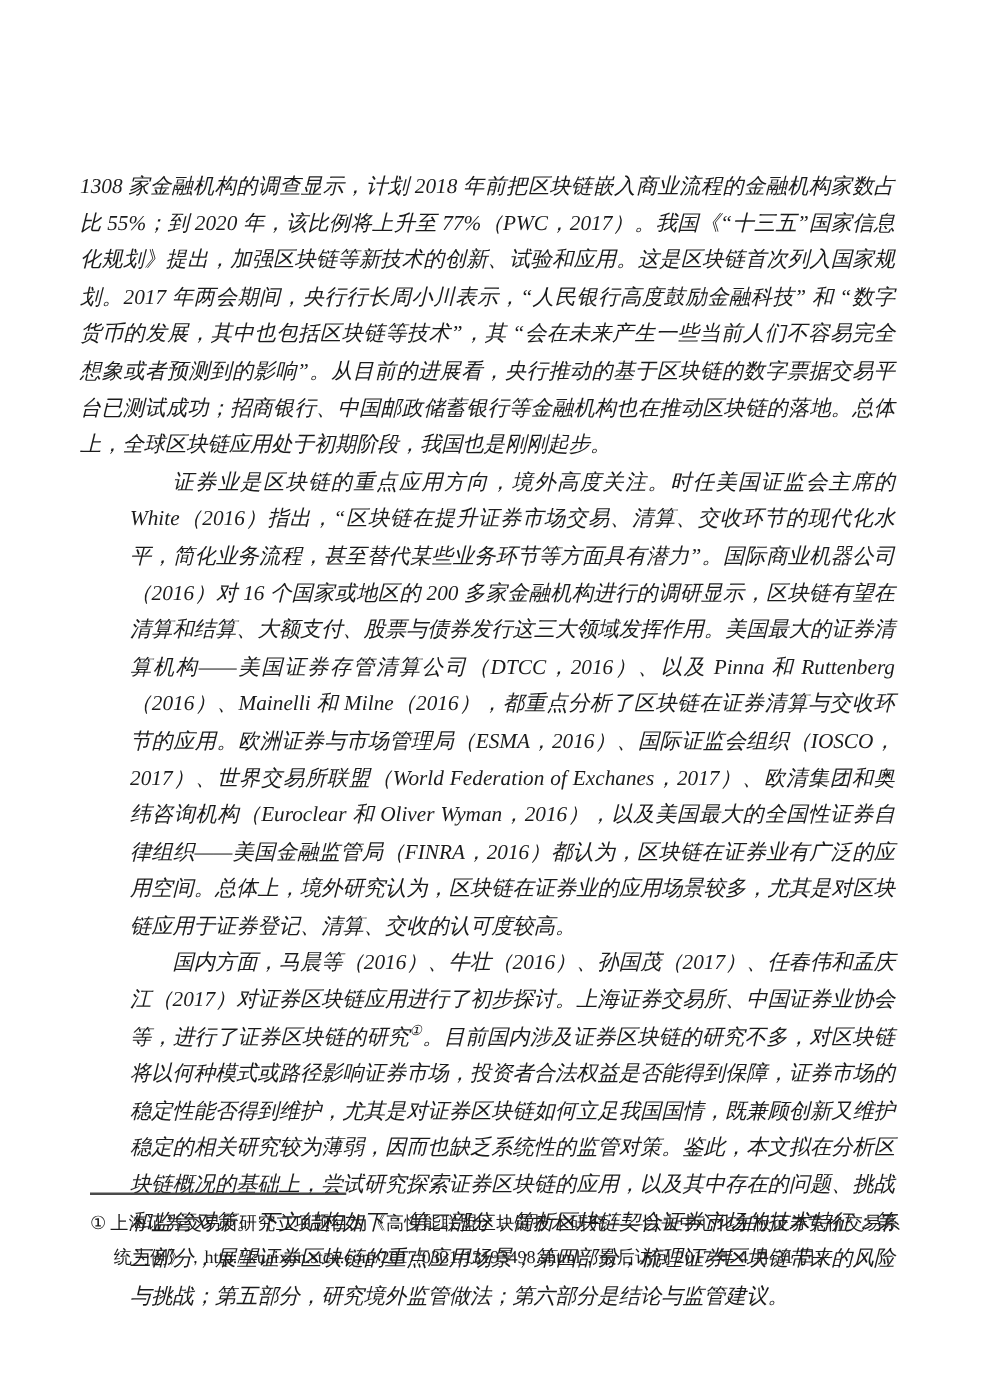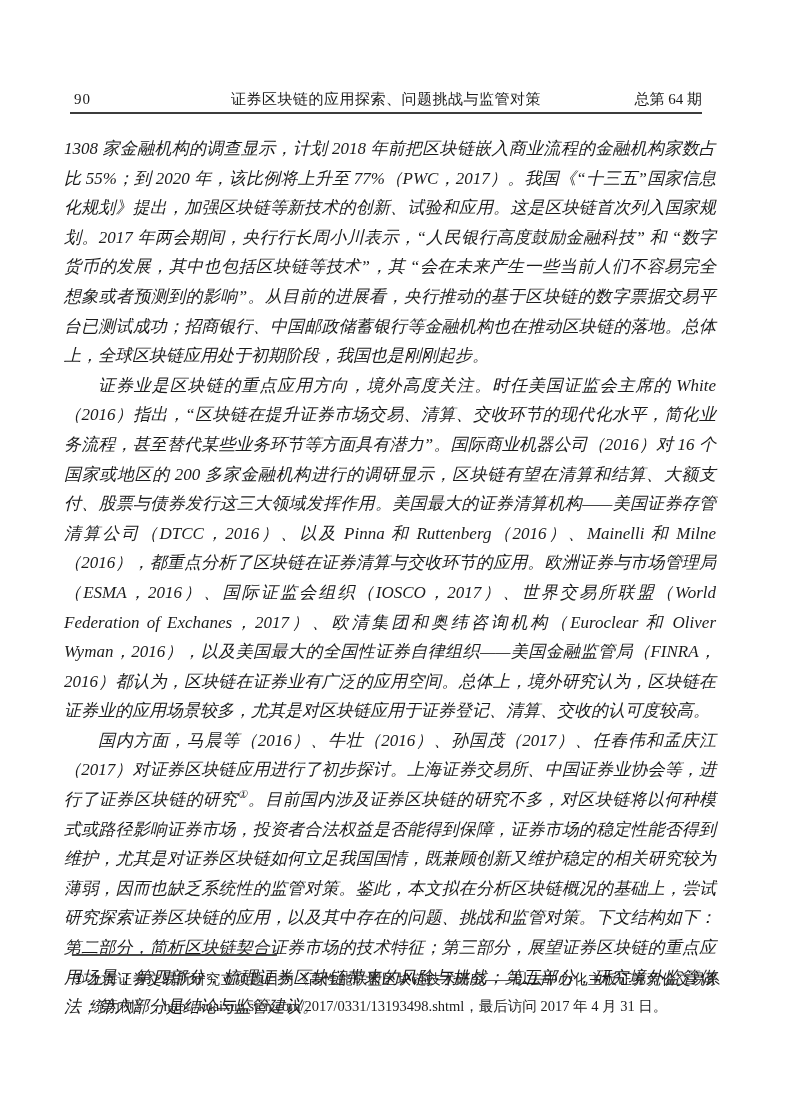--- a/index.html
+++ b/index.html
@@ -56,20 +56,21 @@
     line-height: 29.6px;
     text-align: justify;
     text-justify: inter-ideograph;
     font-style: italic;
   }
   .body-text p {
     margin: 0;
   }
   .body-text p.indent {
     text-indent: 2em;
+    margin-left: 40px;
   }
   .footnote-ref {
     font-size: 11px;
     vertical-align: super;
     line-height: 0;
   }
   
   .footnote-separator {
     position: absolute;
     top: 954px;
@@ -94,25 +95,20 @@
   }
   .footnote .fn-marker {
     padding-right: 3px;
   }
 </style>
 </head>
 <body>
 
 <div class="page">
 
-  <div class="page-header">
-    <span class="page-number">90</span>
-    <span class="running-title">证券区块链的应用探索、问题挑战与监管对策</span>
-    <span class="issue-number">总第 64 期</span>
-  </div>
 
   <div class="body-text">
     <p>1308 家金融机构的调查显示，计划 2018 年前把区块链嵌入商业流程的金融机构家数占比 55%；到 2020 年，该比例将上升至 77%（PWC，2017）。我国《“十三五”国家信息化规划》提出，加强区块链等新技术的创新、试验和应用。这是区块链首次列入国家规划。2017 年两会期间，央行行长周小川表示，“人民银行高度鼓励金融科技” 和 “数字货币的发展，其中也包括区块链等技术”，其 “会在未来产生一些当前人们不容易完全想象或者预测到的影响”。从目前的进展看，央行推动的基于区块链的数字票据交易平台已测试成功；招商银行、中国邮政储蓄银行等金融机构也在推动区块链的落地。总体上，全球区块链应用处于初期阶段，我国也是刚刚起步。</p>
     <p class="indent">证券业是区块链的重点应用方向，境外高度关注。时任美国证监会主席的 White（2016）指出，“区块链在提升证券市场交易、清算、交收环节的现代化水平，简化业务流程，甚至替代某些业务环节等方面具有潜力”。国际商业机器公司（2016）对 16 个国家或地区的 200 多家金融机构进行的调研显示，区块链有望在清算和结算、大额支付、股票与债券发行这三大领域发挥作用。美国最大的证券清算机构——美国证券存管清算公司（DTCC，2016）、以及 Pinna 和 Ruttenberg（2016）、Mainelli 和 Milne（2016），都重点分析了区块链在证券清算与交收环节的应用。欧洲证券与市场管理局（ESMA，2016）、国际证监会组织（IOSCO，2017）、世界交易所联盟（World Federation of Exchanes，2017）、欧清集团和奥纬咨询机构（Euroclear 和 Oliver Wyman，2016），以及美国最大的全国性证券自律组织——美国金融监管局（FINRA，2016）都认为，区块链在证券业有广泛的应用空间。总体上，境外研究认为，区块链在证券业的应用场景较多，尤其是对区块链应用于证券登记、清算、交收的认可度较高。</p>
     <p class="indent"><span>国内方面，马晨等（2016）、牛壮（2016）、孙国茂（2017）、任春伟和孟庆江（2017）对证券区块链应用进行了初步探讨。上海证券交易所、中国证券业协会等，进行了证券区块链的研究</span><span class="footnote-ref">①</span><span>。目前国内涉及证券区块链的研究不多，对区块链将以何种模式或路径影响证券市场，投资者合法权益是否能得到保障，证券市场的稳定性能否得到维护，尤其是对证券区块链如何立足我国国情，既兼顾创新又维护稳定的相关研究较为薄弱，因而也缺乏系统性的监管对策。鉴此，本文拟在分析区块链概况的基础上，尝试研究探索证券区块链的应用，以及其中存在的问题、挑战和监管对策。下文结构如下：第二部分，简析区块链契合证券市场的技术特征；第三部分，展望证券区块链的重点应用场景；第四部分，梳理证券区块链带来的风险与挑战；第五部分，研究境外监管做法；第六部分是结论与监管建议。</span></p>
   </div>
 
   <div class="footnote-separator"></div>
 
   <div class="footnote">

